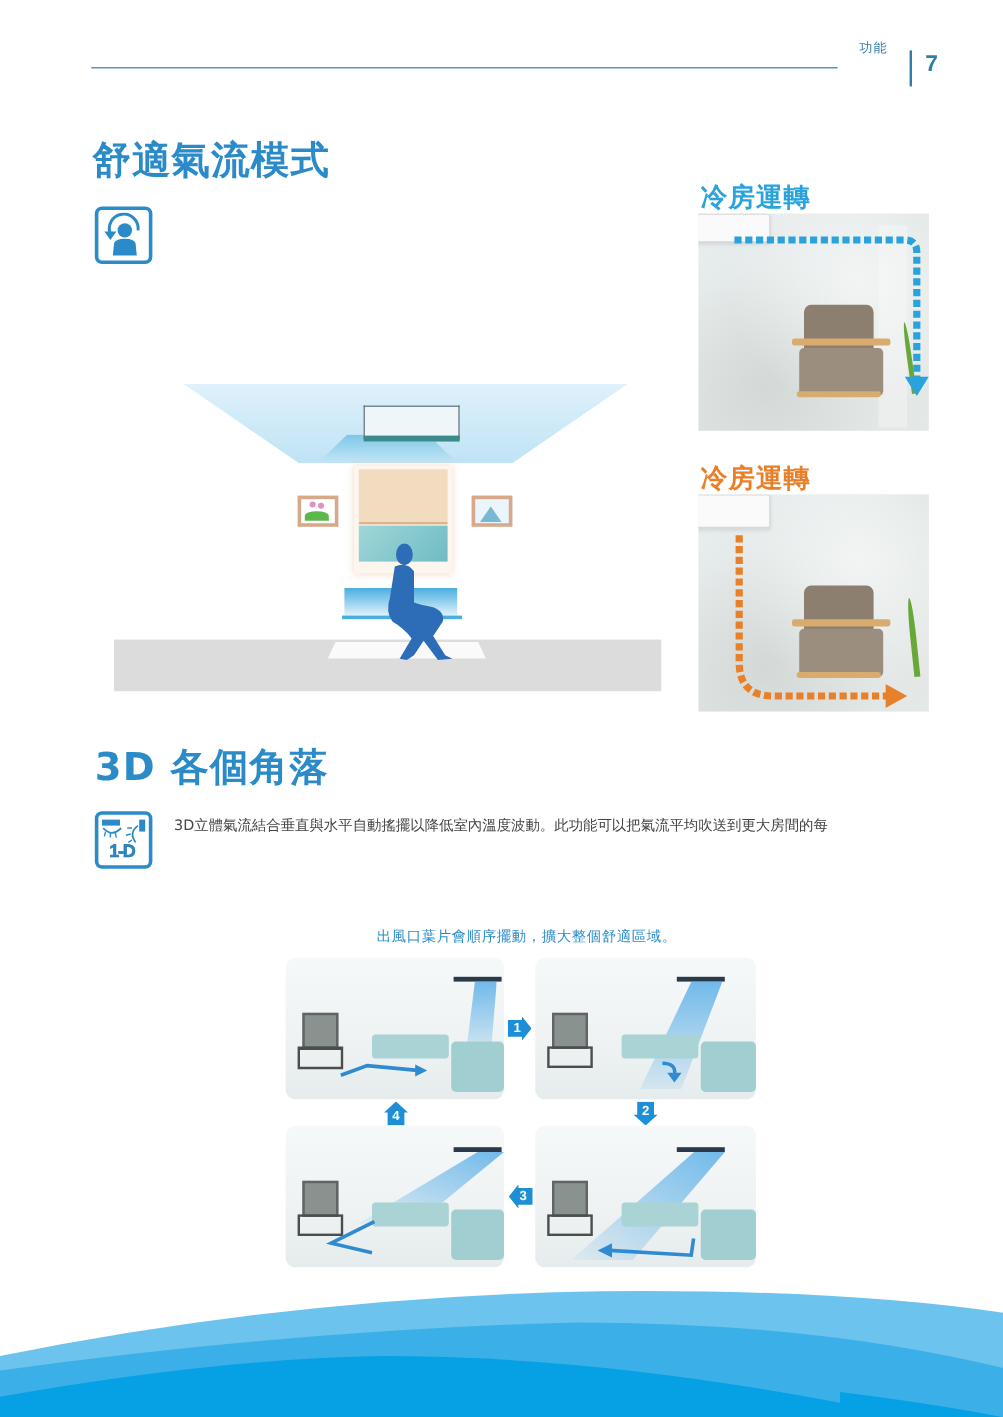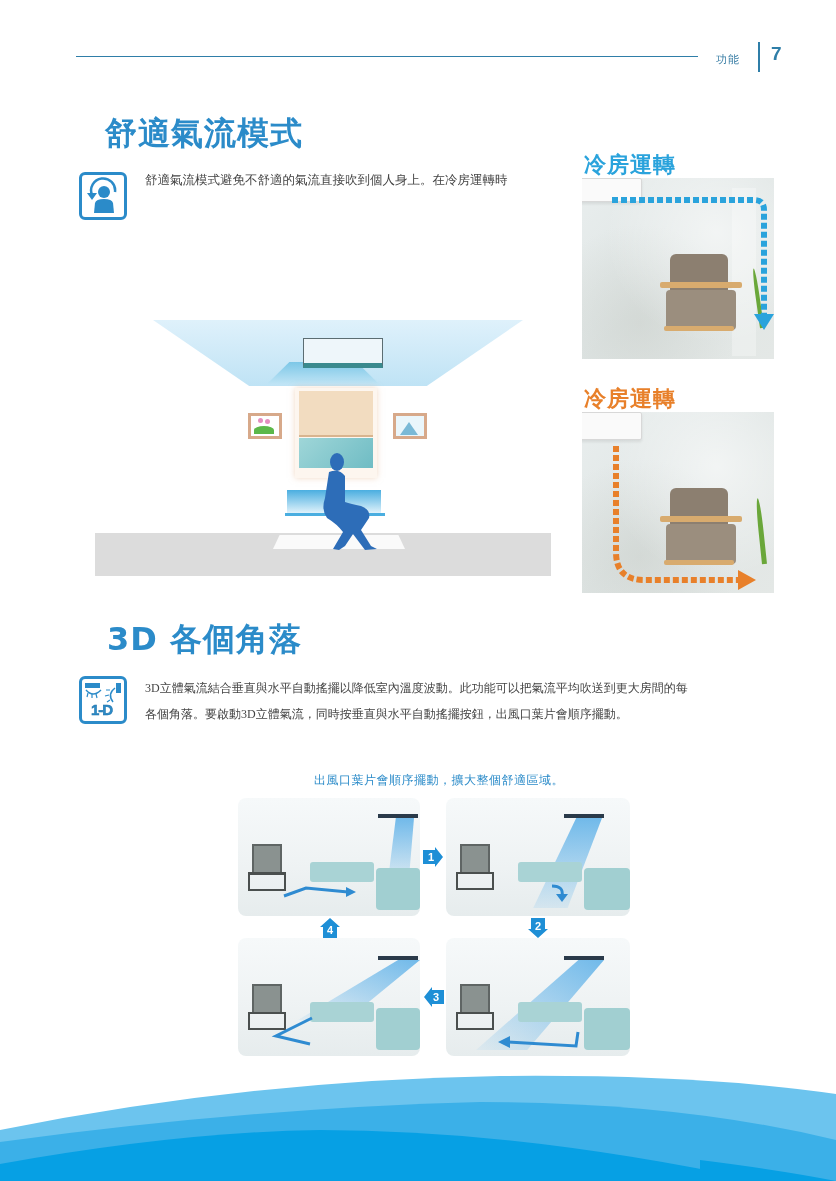--- a/index.html
+++ b/index.html
@@ -6,26 +6,26 @@
   body {
     width: 836px; height: 1181px; position: relative; overflow: hidden;
     background: #ffffff;
     font-family: "DejaVu Sans", "Liberation Sans", sans-serif;
     color: #3a3a3a;
   }
   .abs { position: absolute; }
 
   
   .header-line { left: 76px; top: 56px; width: 622px; height: 1px; background: #2f7ea8; }
-  .header-section { left: 716px; top: 52px; font-size: 11px; color: #3b7fa6; letter-spacing: 1px; }
+  .header-section { left: 716px; top: 32px; font-size: 11px; color: #3b7fa6; letter-spacing: 1px; }
   .header-divider { left: 758px; top: 42px; width: 2px; height: 30px; background: #2f7ea8; }
   .header-page { left: 771px; top: 43px; font-size: 19px; font-weight: bold; color: #2f7ea8; font-family: "Liberation Sans", sans-serif; }
 
   
-  .h1 { font-size: 32px; font-weight: bold; color: #2b8bc9; letter-spacing: 1px; line-height: 1; margin-left: 28px; }
+  .h1 { font-size: 32px; font-weight: bold; color: #2b8bc9; letter-spacing: 1px; line-height: 1; }
   .desc { font-size: 12.5px; line-height: 26px; color: #444; }
   .feature-icon {
     width: 42px; height: 42px; border: 3px solid #2b8bc9; border-radius: 6px; background: #fff;
     display: flex; align-items: center; justify-content: center;
   }
 
   .op-label { font-size: 22px; font-weight: bold; letter-spacing: 1px; }
   .photo { background: linear-gradient(135deg, #e9eeee 0%, #dfe5e4 50%, #e4e8e6 100%); overflow: hidden; }
   .photo .wall-tex { position: absolute; inset: 0; background:
       radial-gradient(circle at 70% 30%, rgba(255,255,255,.6), transparent 60%),
@@ -59,21 +59,20 @@
 
 <div class="abs feature-icon" style="left:79px; top:172px;" data-name="person-rotate-arrow-icon">
   <svg width="38" height="38" viewBox="0 0 38 38">
     <path d="M8 18 A12 12 0 1 1 31 15" fill="none" stroke="#2b8bc9" stroke-width="2.5"></path>
     <polygon points="3,16 13,16 8,23" fill="#2b8bc9"></polygon>
     <circle cx="20" cy="15" r="6" fill="#2b8bc9"></circle>
     <path d="M10 36 L11 26 Q12 22 20 22 Q28 22 29 26 L30 36 Z" fill="#2b8bc9"></path>
   </svg>
 </div>
 <div class="abs desc" style="left:145px; top:167px; width:420px;" data-name="comfort-airflow-description">
-  <div data-name="description-line-1">舒適氣流模式避免不舒適的氣流直接吹到個人身上。在冷房運轉時</div>
 </div>
 
 <div class="abs" style="left:95px; top:300px; width:456px; height:280px;" data-name="comfort-room-illustration">
   <div class="abs ceiling" style="left:58px; top:20px; width:370px; height:66px;" data-name="ceiling-airflow"></div>
   <div class="abs" style="left:172px; top:62px; width:112px; height:22px; background:linear-gradient(180deg,#7cc7e7,#bfe4f5); clip-path:polygon(20% 0,80% 0,100% 100%,0 100%);"></div>
   <div class="abs" style="left:208px; top:38px; width:78px; height:24px; background:#eef6fa; border:1px solid #5b6d72; border-bottom:5px solid #3a8a8e;" data-name="wall-ac-unit"></div>
 
   <div class="abs" style="left:200px; top:88px; width:82px; height:90px; background:#fdf6ef; box-shadow:0 0 6px rgba(230,180,140,.5);" data-name="window">
     <div class="abs" style="left:4px; top:3px; width:74px; height:44px; background:#f2dcc0;" data-name="window-blind"></div>
     <div class="abs" style="left:4px; top:47px; width:74px; height:2px; background:#d9b48e;"></div>
@@ -141,23 +140,22 @@
   <svg width="40" height="40" viewBox="0 0 40 40">
     <rect x="2" y="3" width="15" height="5" fill="#2b8bc9"></rect>
     <path d="M3 10 Q10 18 18 10" fill="none" stroke="#2b8bc9" stroke-width="1.5"></path>
     <path d="M5 13 L4 17 M9 14 L9 18 M13 14 L14 18" stroke="#2b8bc9" stroke-width="1.2"></path>
     <rect x="33" y="3" width="5" height="10" fill="#2b8bc9"></rect>
     <path d="M32 8 Q24 14 30 22" fill="none" stroke="#2b8bc9" stroke-width="1.5"></path>
     <path d="M27 10 L23 10 M26 15 L22 16 M27 20 L24 22" stroke="#2b8bc9" stroke-width="1.2"></path>
   </svg>
   <span class="abs" style="left:9px; top:22px; font-size:15px; font-weight:bold; color:#2b8bc9; font-family:'Liberation Sans',sans-serif; letter-spacing:-1px; -webkit-text-stroke:0.5px #1d6fa5;" data-name="3d-icon-text">1-D</span>
 </div>
-<div class="abs desc" style="left:145px; top:675px; width:630px; font-size:12px;font-family:Liberation Serif, serif;" data-name="3d-airflow-description">
+<div class="abs desc" style="left:145px; top:675px; width:630px; font-size:12px;" data-name="3d-airflow-description">
   <div data-name="description-line-1">3D立體氣流結合垂直與水平自動搖擺以降低室內溫度波動。此功能可以把氣流平均吹送到更大房間的每</div>
-  <div data-name="description-line-2">各個角落。要啟動3D立體氣流，同時按垂直與水平自動搖擺按鈕，出風口葉片會順序擺動。</div>
 </div>
 
 <div class="abs caption-3d" style="left:314px; top:772px;" data-name="3d-airflow-caption">出風口葉片會順序擺動，擴大整個舒適區域。</div>
 
 <div class="abs room-img" style="left:238px; top:798px; width:182px; height:118px;" data-name="swing-step-image-1">
   <div class="abs" style="left:140px; top:16px; width:40px; height:4px; background:#2a3a4a;"></div>
   <div class="abs" style="left:150px; top:20px; width:26px; height:62px; background:linear-gradient(180deg,rgba(80,170,230,.8),rgba(140,200,240,.2)); clip-path:polygon(30% 0,100% 0,80% 100%,0 100%);"></div>
   <div class="abs" style="left:14px; top:46px; width:26px; height:26px; background:#8a9290; border:2px solid #5f6564;" data-name="tv"></div>
   <div class="abs" style="left:10px; top:74px; width:34px; height:14px; border:2px solid #4a4f4e; border-top:3px solid #4a4f4e;"></div>
   <div class="abs" style="left:72px; top:64px; width:64px; height:20px; background:#a9d3d5; border-radius:3px;" data-name="sofa"></div>

